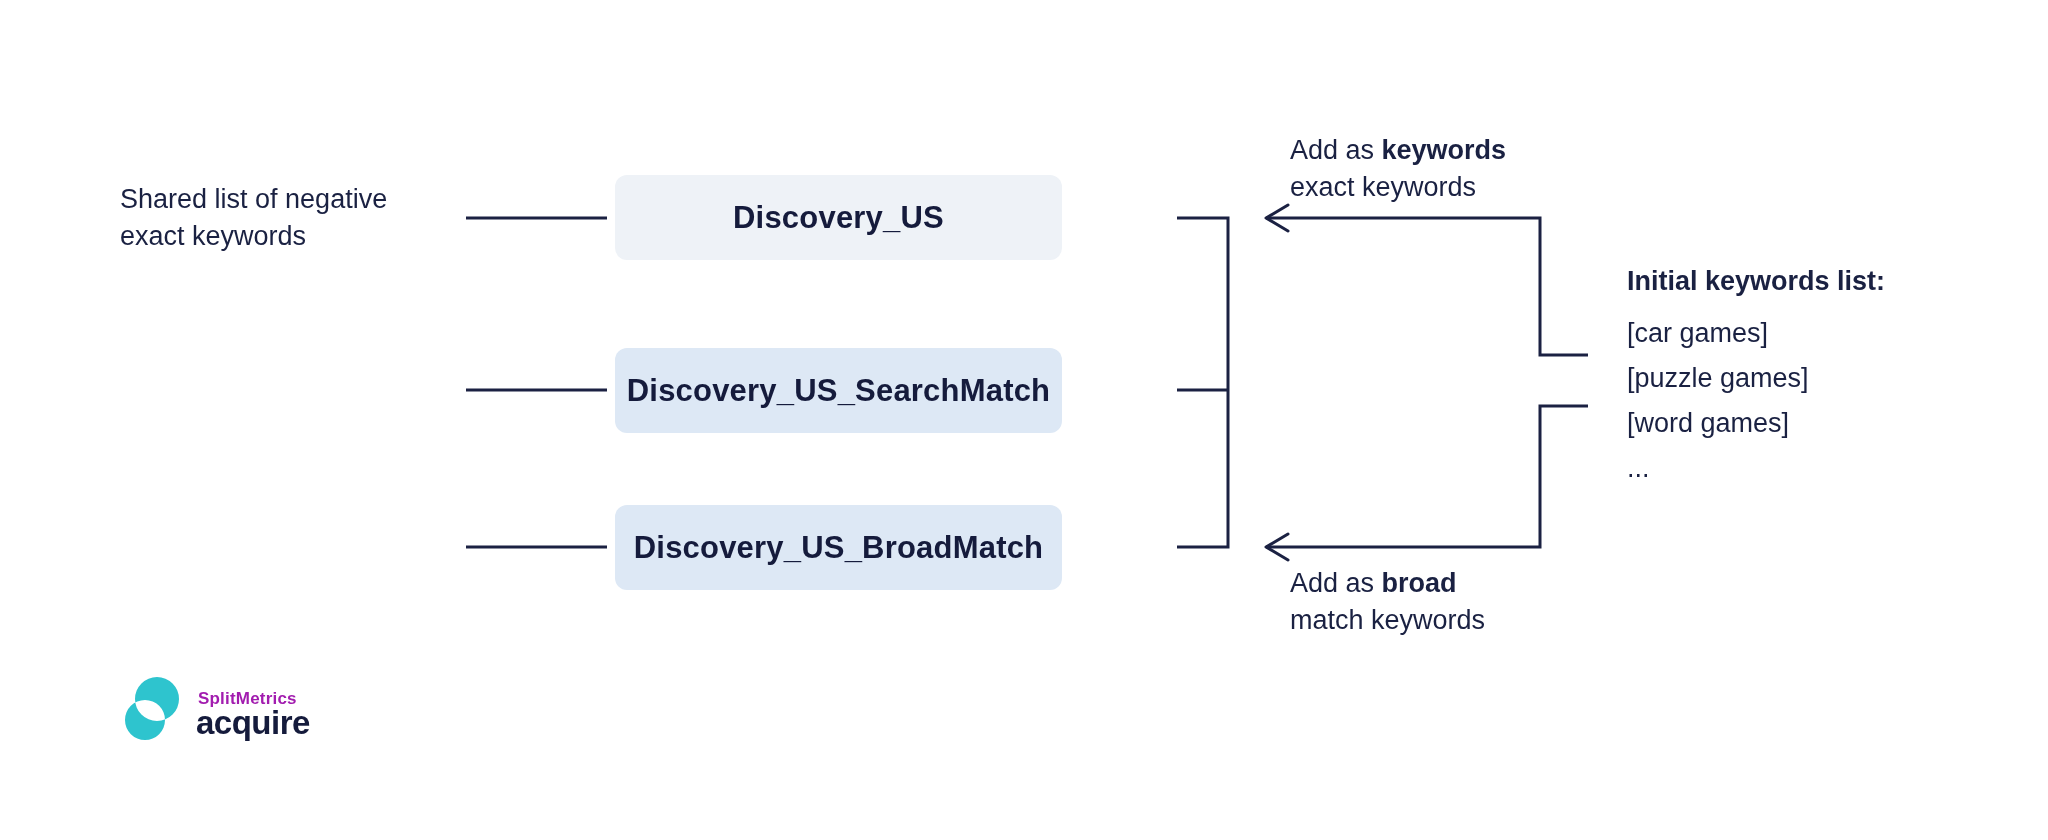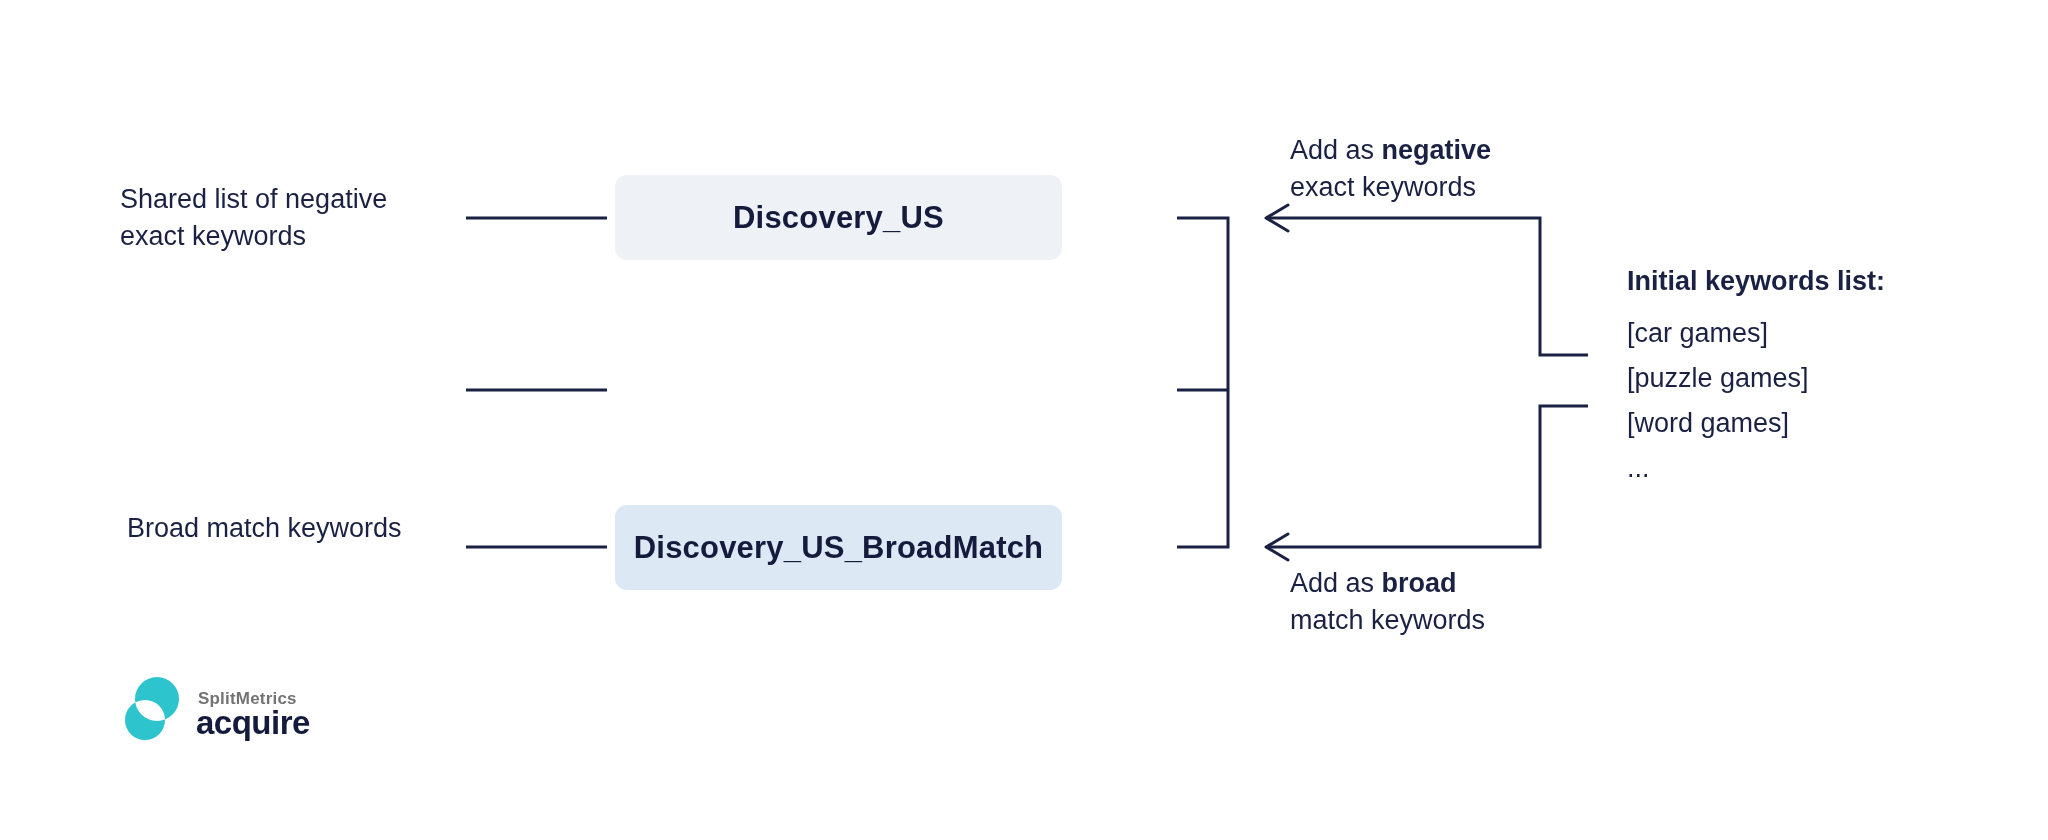--- a/index.html
+++ b/index.html
@@ -13,21 +13,21 @@
   .campaign-box{
     position:absolute;left:615px;width:447px;height:85px;border-radius:12px;
     display:flex;align-items:center;justify-content:center;
     font-size:31px;font-weight:700;color:#151b3c;letter-spacing:0.2px;
   }
   .box-primary{background:#eef2f7;}
   .box-secondary{background:#dde8f5;}
   #diagram-lines{position:absolute;left:0;top:0;pointer-events:none;}
   .kw-title{font-size:27px;line-height:37px;font-weight:700;color:#1a2142;}
   .kw-list{font-size:27px;line-height:45px;font-weight:400;color:#1a2142;}
-  .logo-brand{font-size:17px;line-height:20px;font-weight:700;color:#737373;letter-spacing:0.2px;}
+  .logo-brand{font-size:17px;line-height:20px;font-weight:700;color:#a21caf;letter-spacing:0.2px;}
   .logo-product{font-size:33px;line-height:34px;font-weight:700;color:#151b3c;letter-spacing:-0.5px;}
 </style>
 </head>
 <body>
 
 <div id="canvas">
 
   <svg id="diagram-lines" width="2048" height="840" viewBox="0 0 2048 840">
 
     <path d="M466 218 H607" stroke="#1b2142" stroke-width="3" fill="none"></path>
@@ -43,30 +43,30 @@
     <path d="M1288 534 L1266 547 L1288 560" stroke="#1b2142" stroke-width="3" fill="none" stroke-linecap="round" stroke-linejoin="round"></path>
   </svg>
 
   <div class="abs lbl" style="left:120px;top:181px;">
     <div>Shared list of negative</div>
     <div>exact keywords</div>
   </div>
 
 
   <div class="abs lbl" style="left:127px;top:510px;">
-    <div>Broad match keywords</div>
   </div>
 
   <div class="campaign-box box-primary" style="top:175px;">Discovery_US</div>
 
+  <div class="campaign-box box-secondary" style="top:348px;">Discovery_US_SearchMatch</div>
 
   <div class="campaign-box box-secondary" style="top:505px;">Discovery_US_BroadMatch</div>
 
   <div class="abs lbl" style="left:1290px;top:132px;">
-    <div><span>Add as </span><b>negative</b></div>
+    <div><span>Add as </span><b>keywords</b></div>
     <div>exact keywords</div>
   </div>
 
   <div class="abs lbl" style="left:1290px;top:565px;">
     <div><span>Add as </span><b>broad</b></div>
     <div>match keywords</div>
   </div>
 
   <div class="abs" style="left:1627px;top:263px;">
     <div class="kw-title">Initial keywords list:</div>

